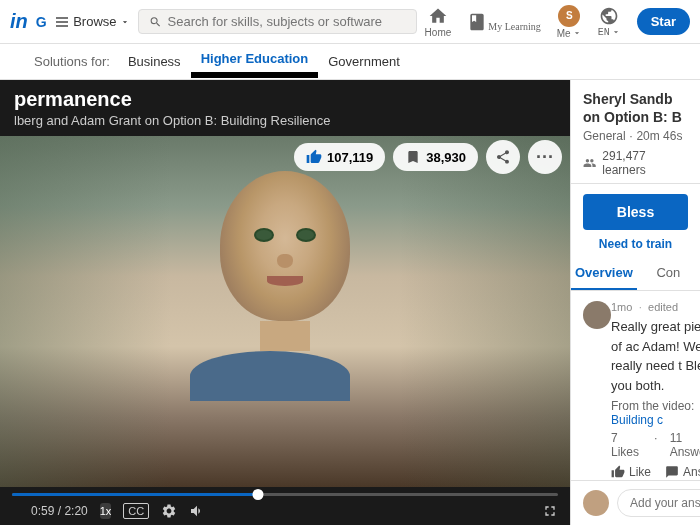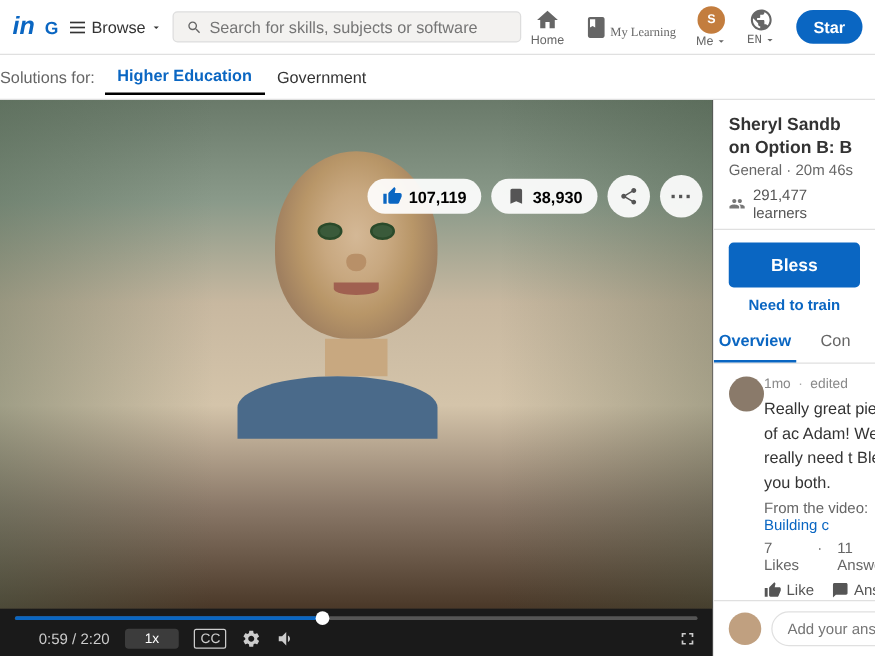--- a/index.html
+++ b/index.html
@@ -58,30 +58,35 @@
           <span>EN</span>
           <svg width="10" height="10" viewBox="0 0 24 24" fill="currentColor">
             <path d="M7 10l5 5 5-5z"></path>
           </svg>
         </span>
     </div>
   </div>
   <button style="background:#0a66c2;color:#fff;border:none;border-radius:16px;padding:6px 14px;font-size:13px;font-weight:600;cursor:pointer;margin-left:8px;">Star</button>
 </nav>
 
-<div style="display:flex;align-items:center;height:36px;background:#fff;border-bottom:1px solid #e0e0e0;padding:0 0;font-size:13px;color:#666;">
+<div style="display:flex;align-items:center;height:36px;background:#fff;border-bottom:1px solid #e0e0e0;padding:0 34px;font-size:13px;color:#666;">
   <span style="margin-right:8px;">Solutions for:</span>
-  <span style="color:#0a66c2;font-weight:600;padding:6px 10px;cursor:pointer;font-size:13px;border-bottom:2px solid #000000;">Higher Education</span>
+  <span style="color:#333;padding:6px 10px;cursor:pointer;font-size:13px;">Business</span>
+  <span style="color:#0a66c2;font-weight:600;padding:6px 10px;cursor:pointer;font-size:13px;border-bottom:6px solid #000000;">Higher Education</span>
   <span style="color:#333;padding:6px 10px;cursor:pointer;font-size:13px;">Government</span>
 </div>
 
 <div style="display:flex;height:calc(525px - 80px);">
 
   <div style="flex:0 0 570px;background:#000;display:flex;flex-direction:column;position:relative;">
 
+    <div style="background:#1a1a1a;padding:8px 14px;flex-shrink:0;">
+      <div style="font-size:20px;font-weight:700;color:#fff;">permanence</div>
+      <div style="font-size:13px;color:#ccc;margin-top:2px;">lberg and Adam Grant on Option B: Building Resilience</div>
+    </div>
 
     <div style="position:absolute;top:60px;right:8px;display:flex;align-items:center;gap:8px;z-index:10;">
       <button style="display:flex;align-items:center;gap:5px;background:rgba(255,255,255,0.92);border:none;border-radius:20px;padding:6px 12px;font-size:13px;font-weight:600;cursor:pointer;">
         <svg width="16" height="16" viewBox="0 0 24 24" fill="#0a66c2">
             <path d="M1 21h4V9H1v12zm22-11c0-1.1-.9-2-2-2h-6.31l.95-4.57.03-.32c0-.41-.17-.79-.44-1.06L14.17 1 7.59 7.59C7.22 7.95 7 8.45 7 9v10c0 1.1.9 2 2 2h9c.83 0 1.54-.5 1.84-1.22l3.02-7.05c.09-.23.14-.47.14-.73v-2z"></path>
           </svg>
         <span>107,119</span>
       </button>
       <button style="display:flex;align-items:center;gap:5px;background:rgba(255,255,255,0.92);border:none;border-radius:20px;padding:6px 12px;font-size:13px;font-weight:600;cursor:pointer;">
         <svg width="16" height="16" viewBox="0 0 24 24" fill="#555">
@@ -124,21 +129,21 @@
 
     <div style="background:#1a1a1a;padding:6px 12px;flex-shrink:0;">
       <div style="height:3px;background:#555;border-radius:2px;margin-bottom:7px;position:relative;cursor:pointer;">
         <div style="height:100%;background:#0a66c2;border-radius:2px;width:45%;"></div>
         <div style="position:absolute;top:-4px;left:45%;width:11px;height:11px;background:#fff;border-radius:50%;transform:translateX(-50%);"></div>
       </div>
       <div style="display:flex;align-items:center;gap:12px;">
         <span style="font-size:12px;color:#ccc;margin-left:19px;">
           <span>0:59</span> / <span>2:20</span>
         </span>
-        <button style="background:rgba(255,255,255,0.15);border:none;color:#fff;font-size:11px;padding:2px 16px;border-radius:3px;cursor:pointer;">1x</button>
+        <button style="background:rgba(255,255,255,0.15);border:none;color:#fff;font-size:11px;padding:2px 0;border-radius:3px;cursor:pointer;">1x</button>
         <span style="color:#ccc;cursor:pointer;font-size:11px;border:1px solid #ccc;padding:1px 4px;border-radius:2px;">CC</span>
         <svg width="16" height="16" viewBox="0 0 24 24" fill="#ccc" style="cursor:pointer;">
             <path d="M19.14,12.94c0.04-0.3,0.06-0.61,0.06-0.94c0-0.32-0.02-0.64-0.07-0.94l2.03-1.58c0.18-0.14,0.23-0.41,0.12-0.61 l-1.92-3.32c-0.12-0.22-0.37-0.29-0.59-0.22l-2.39,0.96c-0.5-0.38-1.03-0.7-1.62-0.94L14.4,2.81c-0.04-0.24-0.24-0.41-0.48-0.41 h-3.84c-0.24,0-0.43,0.17-0.47,0.41L9.25,5.35C8.66,5.59,8.12,5.92,7.63,6.29L5.24,5.33c-0.22-0.08-0.47,0-0.59,0.22L2.74,8.87 C2.62,9.08,2.66,9.34,2.86,9.48l2.03,1.58C4.84,11.36,4.8,11.69,4.8,12s0.02,0.64,0.07,0.94l-2.03,1.58 c-0.18,0.14-0.23,0.41-0.12,0.61l1.92,3.32c0.12,0.22,0.37,0.29,0.59,0.22l2.39-0.96c0.5,0.38,1.03,0.7,1.62,0.94l0.36,2.54 c0.05,0.24,0.24,0.41,0.48,0.41h3.84c0.24,0,0.44-0.17,0.47-0.41l0.36-2.54c0.59-0.24,1.13-0.56,1.62-0.94l2.39,0.96 c0.22,0.08,0.47,0,0.59-0.22l1.92-3.32c0.12-0.22,0.07-0.47-0.12-0.61L19.14,12.94z M12,15.6c-1.98,0-3.6-1.62-3.6-3.6 s1.62-3.6,3.6-3.6s3.6,1.62,3.6,3.6S13.98,15.6,12,15.6z"></path>
           </svg>
         <svg width="16" height="16" viewBox="0 0 24 24" fill="#ccc" style="cursor:pointer;">
             <path d="M3 9v6h4l5 5V4L7 9H3zm13.5 3c0-1.77-1.02-3.29-2.5-4.03v8.05c1.48-.73 2.5-2.25 2.5-4.02z"></path>
           </svg>
         <svg width="16" height="16" viewBox="0 0 24 24" fill="#ccc" style="cursor:pointer;margin-left:auto;">
             <path d="M7 14H5v5h5v-2H7v-3zm-2-4h2V7h3V5H5v5zm12 7h-3v2h5v-5h-2v3zM14 5v2h3v3h2V5h-5z"></path>
           </svg>

